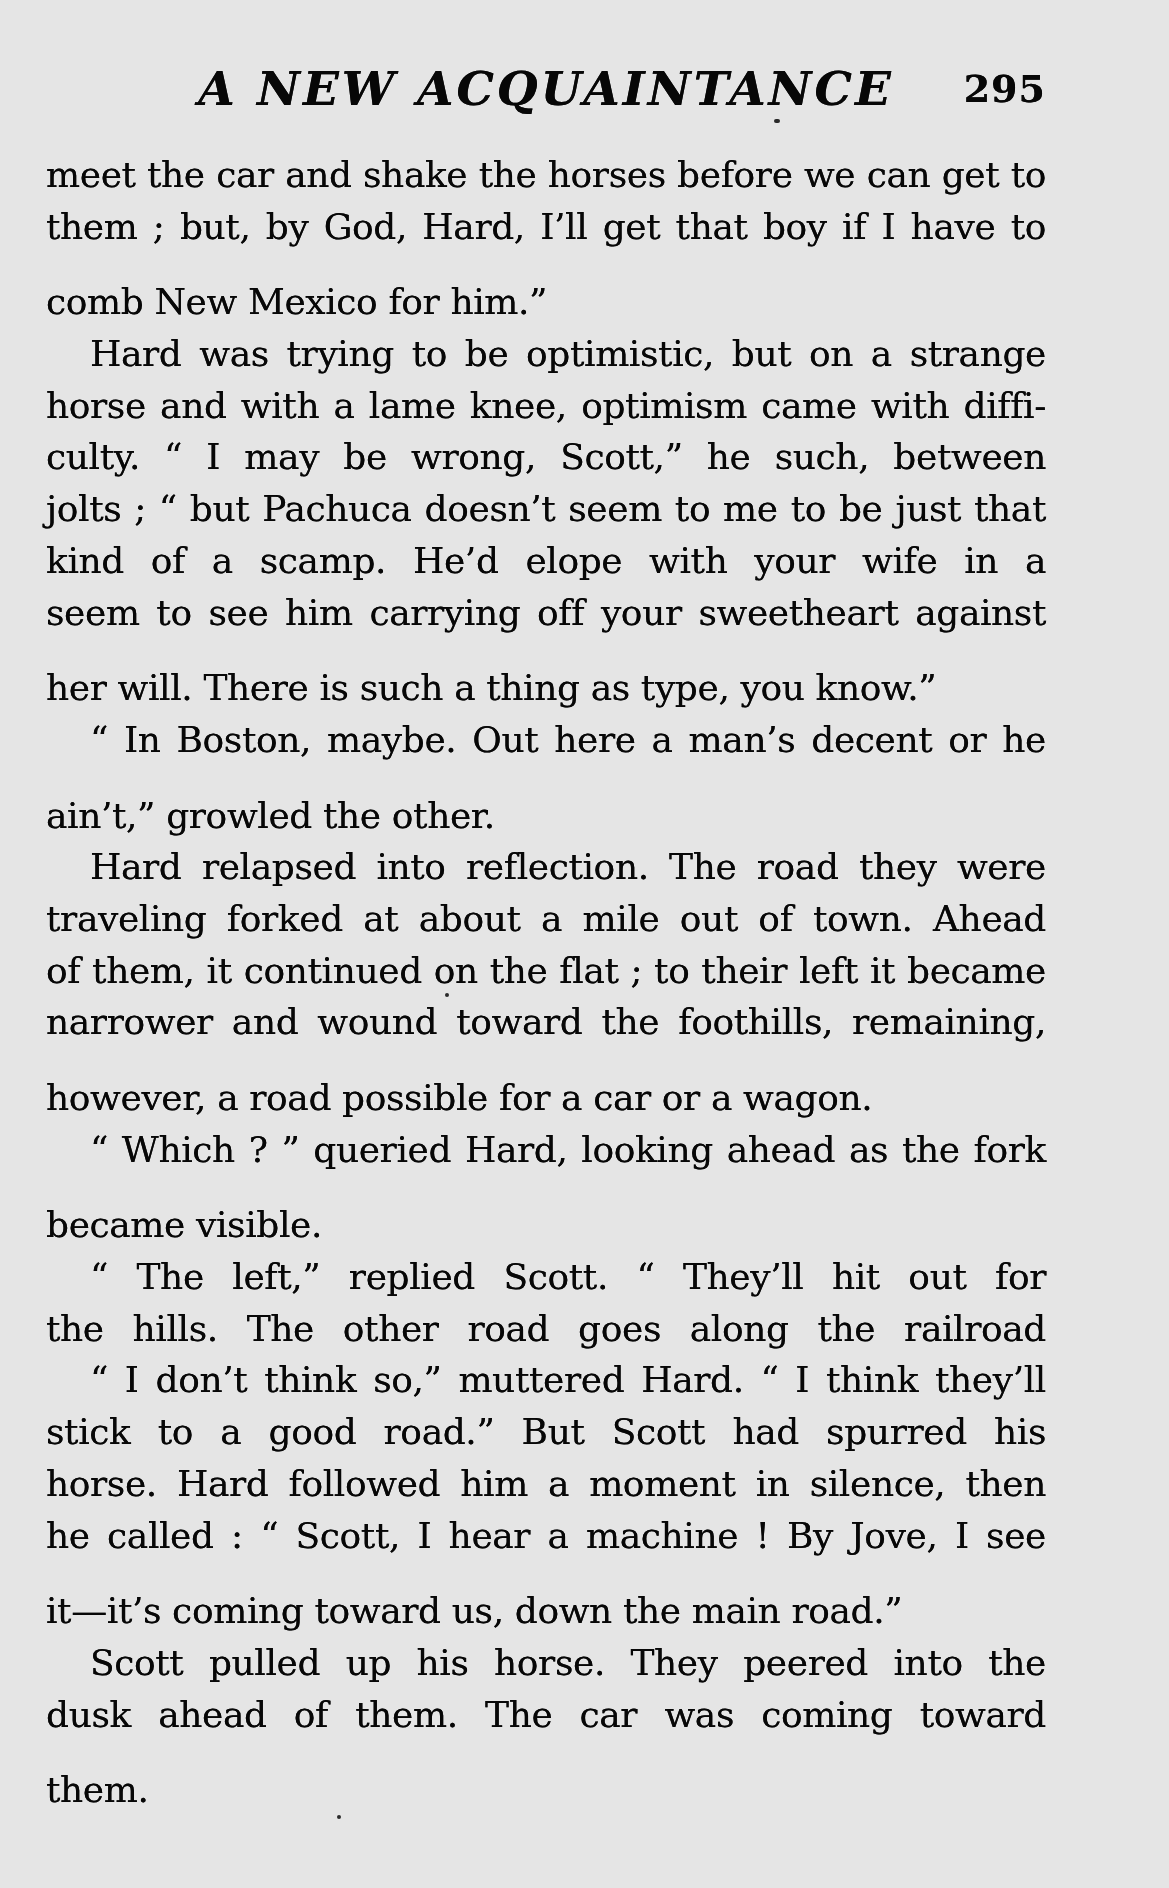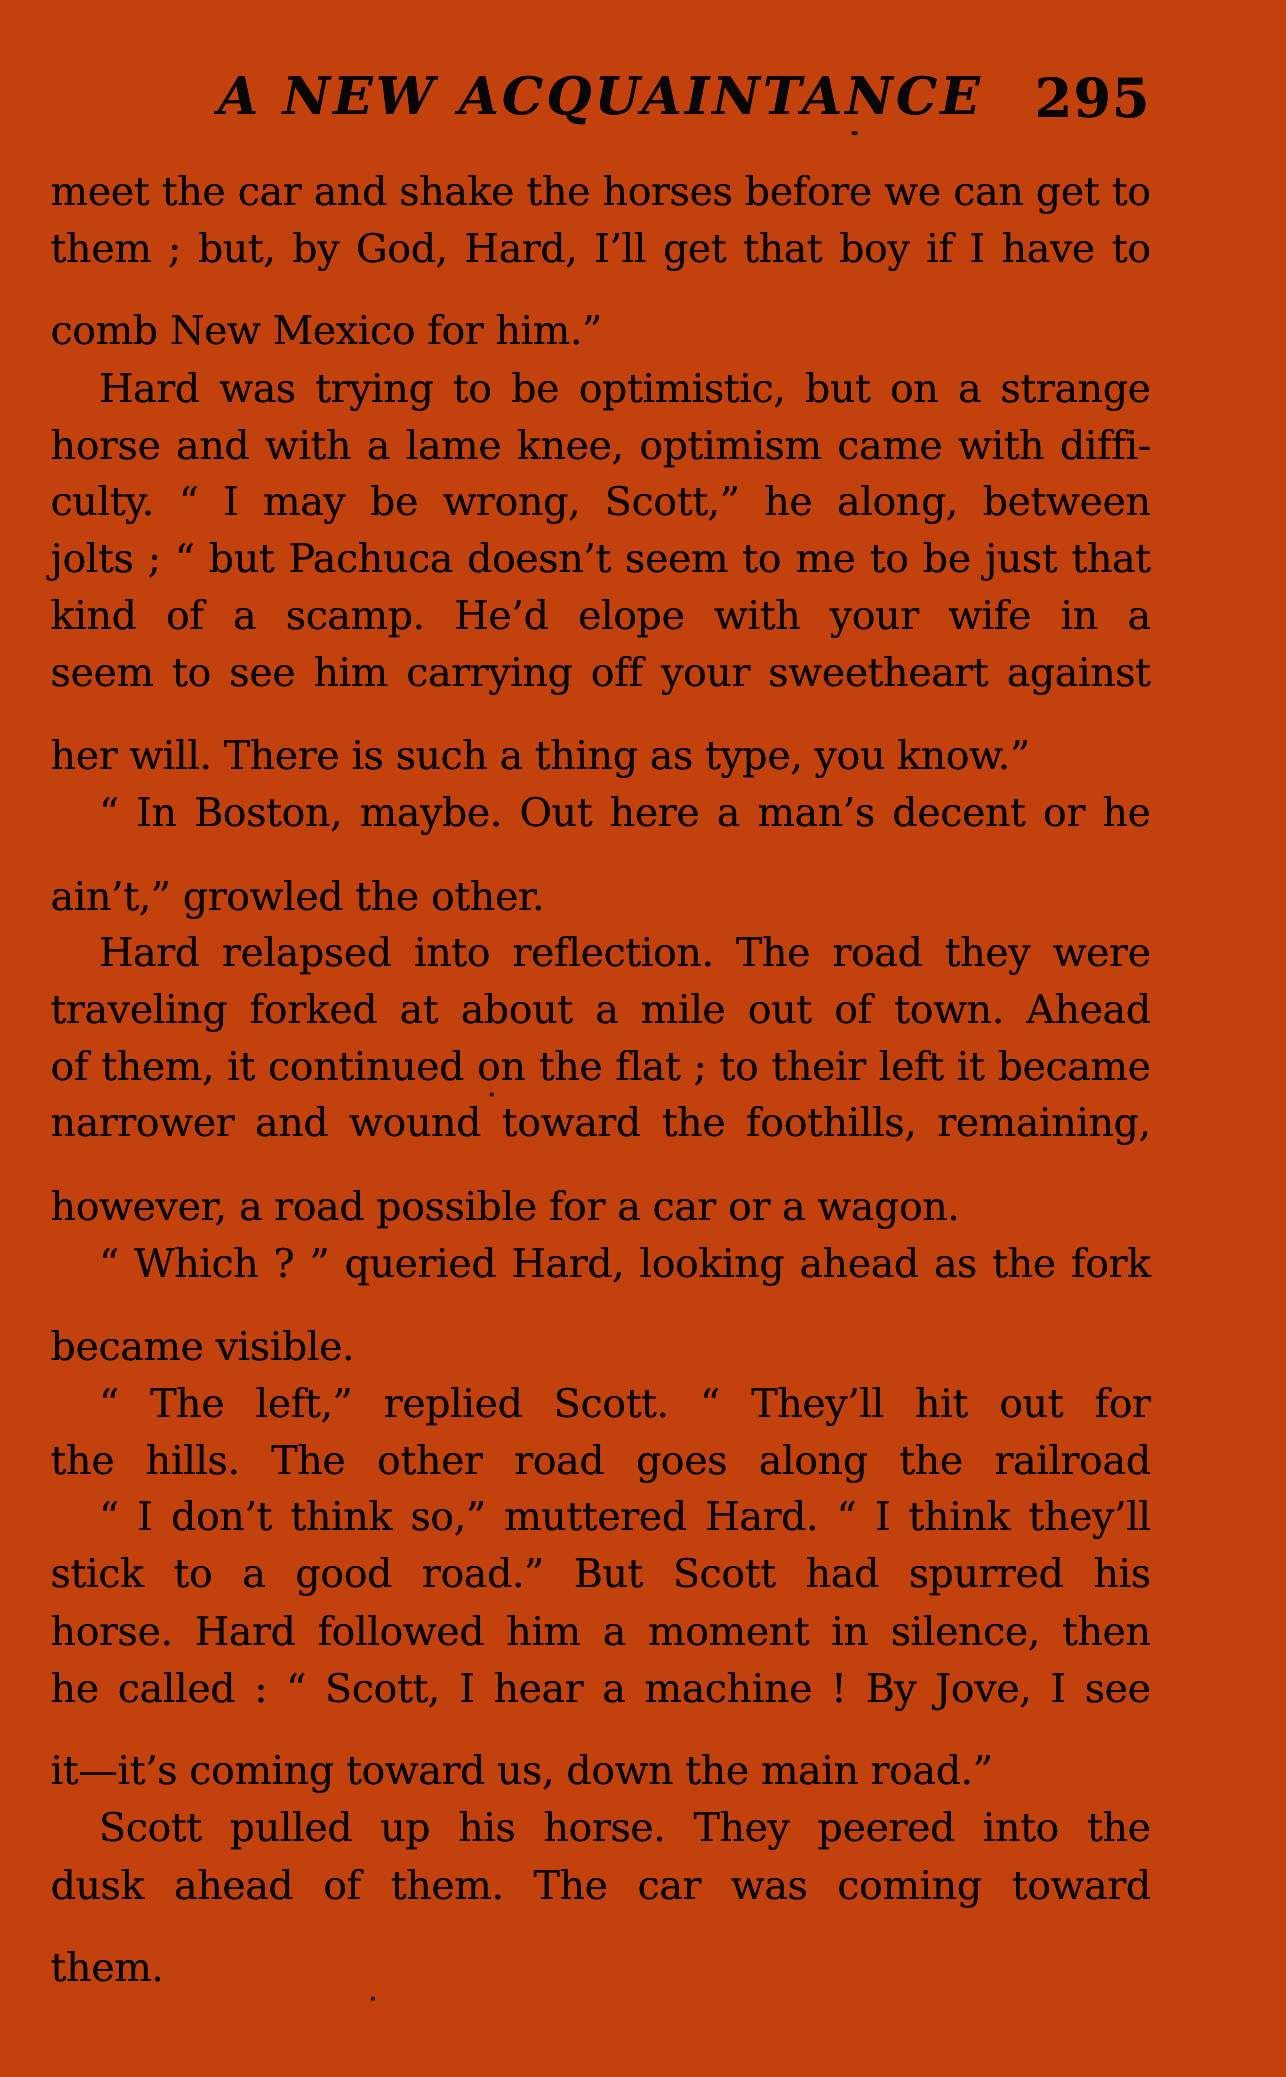--- a/index.html
+++ b/index.html
@@ -1,20 +1,20 @@
 <!DOCTYPE html>
 <html><head>
 <meta charset="utf-8">
 <style>
   html, body { margin: 0; padding: 0; background: #ffffff; }
   .page {
     position: relative;
     width: 1169px;
     height: 1888px;
-    background: #c2410c;
+    background: #e5e5e5;
     overflow: hidden;
     font-family: "DejaVu Serif", "Liberation Serif", serif;
     color: #070707;
   }
   
   .running-head {
     position: absolute;
     top: 60px;
     left: 46px;
     right: 123px;
@@ -31,21 +31,21 @@
     line-height: 58px;
     letter-spacing: 3px;
     white-space: nowrap;
     text-shadow: 0 0 0.6px rgba(0,0,0,.85);
   }
   .page-num {
     position: absolute;
     right: 0;
     top: 0;
     font-weight: 700;
-    font-size: 49px;
+    font-size: 38px;
     line-height: 58px;
     letter-spacing: 1px;
     text-shadow: 0 0 0.6px rgba(0,0,0,.85);
   }
   
   .page-body {
     position: absolute;
     top: 149px;
     left: 46px;
     width: 1000px;
@@ -79,21 +79,21 @@
     <span class="head-title">A NEW ACQUAINTANCE</span>
     <span class="page-num">295</span>
   </div>
 
   <div class="page-body">
       <div class="line">meet the car and shake the horses before we can get to</div>
       <div class="line">them ; but, by God, Hard, I’ll get that boy if I have to</div>
       <div class="line para-end">comb New Mexico for him.”</div>
       <div class="line para-start">Hard was trying to be optimistic, but on a strange</div>
       <div class="line">horse and with a lame knee, optimism came with diffi-</div>
-      <div class="line">culty.  “ I may be wrong, Scott,” he along, between</div>
+      <div class="line">culty.  “ I may be wrong, Scott,” he such, between</div>
       <div class="line">jolts ; “ but Pachuca doesn’t seem to me to be just that</div>
       <div class="line">kind of a scamp.  He’d elope with your wife in a</div>
       <div class="line">seem to see him carrying off your sweetheart against</div>
       <div class="line para-end">her will.  There is such a thing as type, you know.”</div>
       <div class="line para-start">“ In Boston, maybe.  Out here a man’s decent or he</div>
       <div class="line para-end">ain’t,” growled the other.</div>
       <div class="line para-start">Hard relapsed into reflection.  The road they were</div>
       <div class="line">traveling forked at about a mile out of town.  Ahead</div>
       <div class="line">of them, it continued on the flat ; to their left it became</div>
       <div class="line">narrower and wound toward the foothills, remaining,</div>

